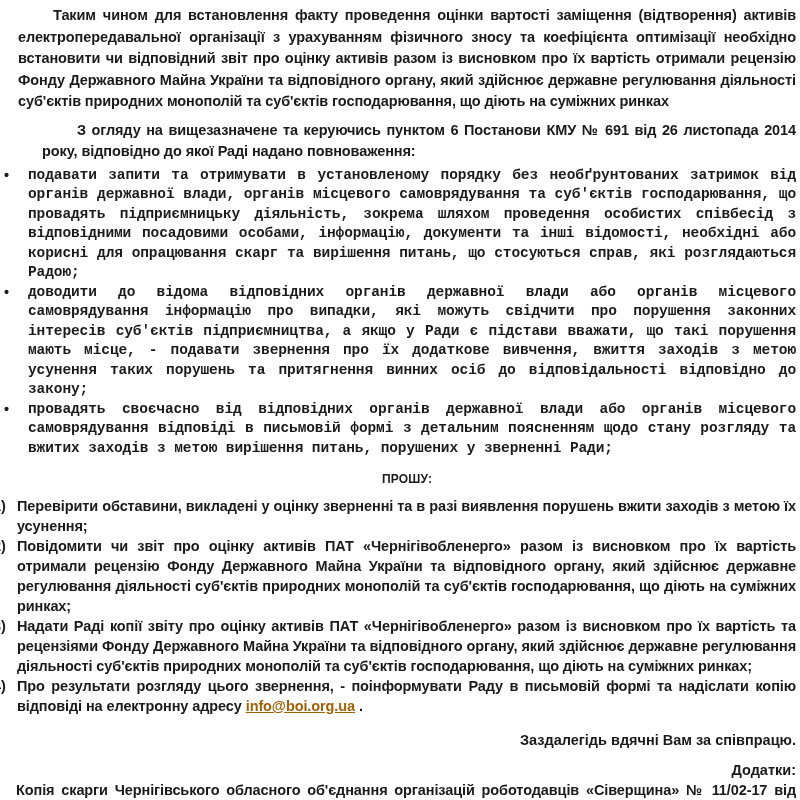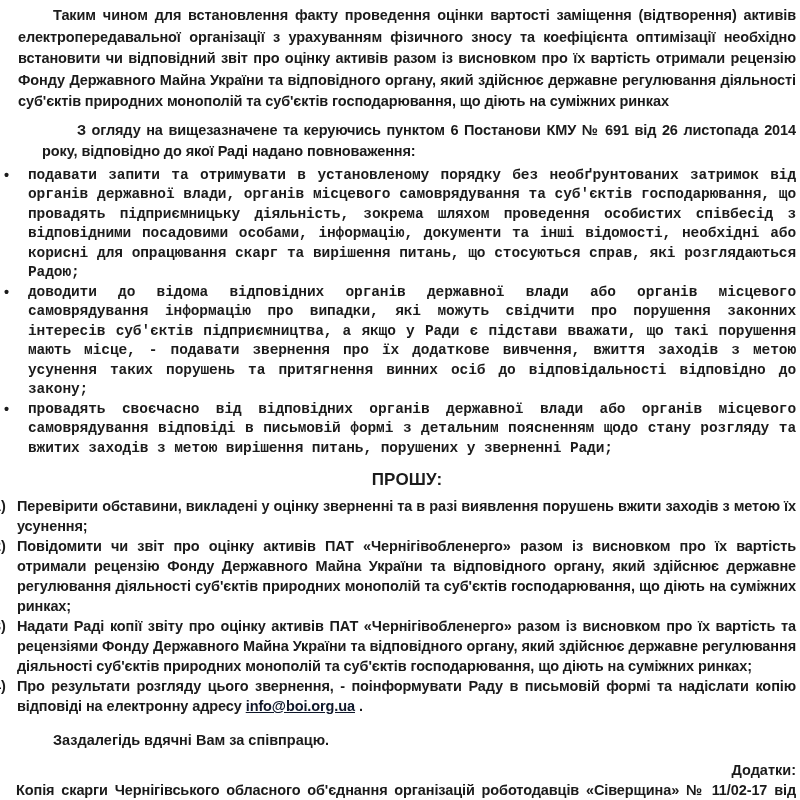--- a/index.html
+++ b/index.html
@@ -43,21 +43,21 @@
   .btext {
     flex: 1 1 auto;
     text-align: justify;
     letter-spacing: -0.1px;
     font-family: Liberation Mono, monospace;
   }
 
   .heading {
     text-align: center;
     margin: 11px 0 6px 0;
-    font-size: 17px;
+    font-size: 12px;
     line-height: 21px;
     letter-spacing: 0.2px;
   }
 
   .numbered { }
   .nli {
     display: flex;
     align-items: flex-start;
     line-height: 20px;
   }
@@ -66,28 +66,29 @@
     margin-left: -25px;
     white-space: nowrap;
     line-height: 20px;
   }
   .ntext {
     flex: 1 1 auto;
     text-align: justify;
     letter-spacing: -0.1px;
   }
   .email-link {
-    color: #0f172a;
+    color: #a16207;
     text-decoration: underline;
   }
 
   .closing {
     margin: 14px 0 0 0;
     text-indent: 35px;
     line-height: 21px;
+    text-align: right;
   }
   .attach-label {
     margin: 10px 0 0 0;
     text-indent: 35px;
     line-height: 19.5px;
     text-align: right;
   }
   .attach-line {
     margin: 0 0 8px -2px;
     text-align: justify;

